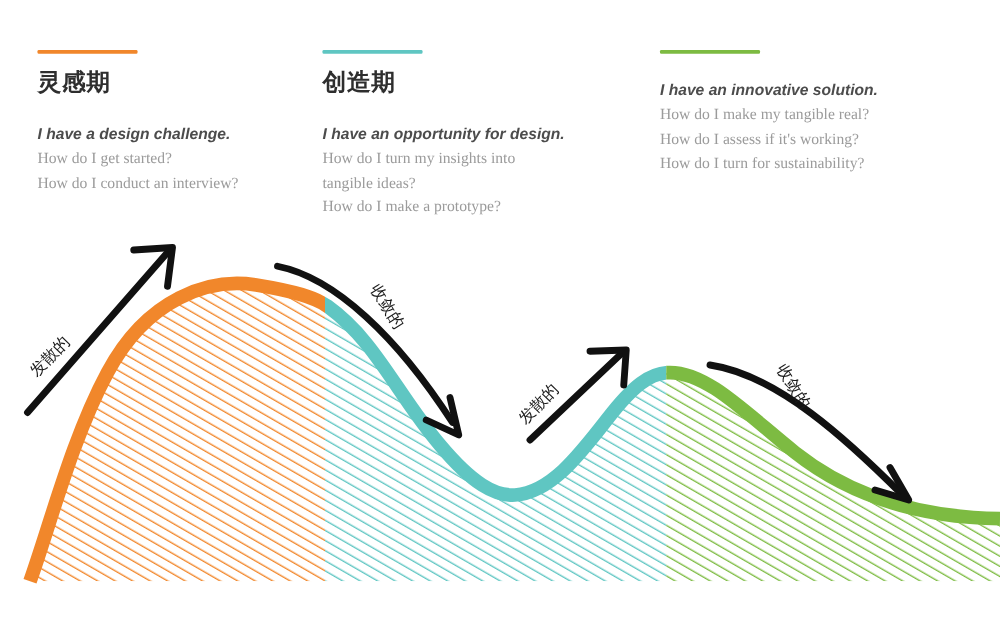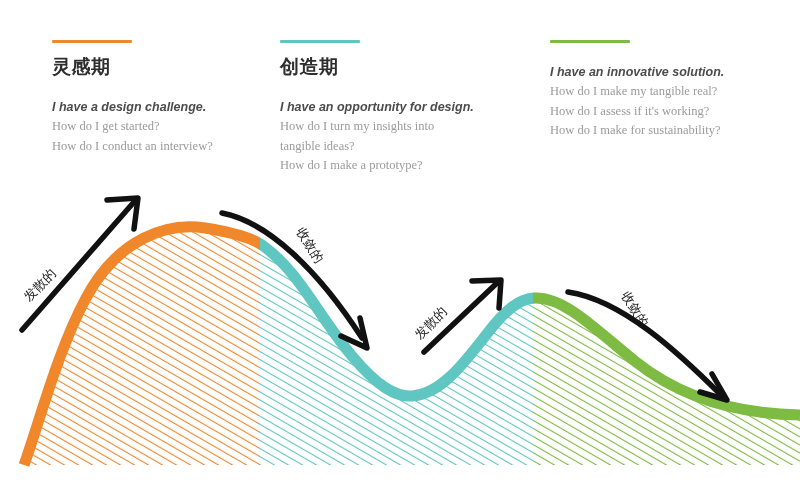--- a/index.html
+++ b/index.html
@@ -13,21 +13,20 @@
     height: 504px;
     background: #ffffff;
     overflow: hidden;
     font-family: "Liberation Sans", "DejaVu Sans", sans-serif;
   }
 
   
   .col {
     position: absolute;
     top: 40px;
-    margin-left: 22px;
   }
   .col-rule {
     width: 80px;
     height: 3px;
     border-radius: 1px;
   }
   .col-title {
     margin-top: 14px;
     font-size: 19px;
     font-weight: bold;
@@ -205,16 +204,16 @@
     <div class="col-q">How do I turn my insights into</div>
     <div class="col-q">tangible ideas?</div>
     <div class="col-q">How do I make a prototype?</div>
   </div>
 
   <div class="col" id="col2">
     <div class="col-rule" style="background:#7DBB42"></div>
     <div class="col-lead">I have an innovative solution.</div>
     <div class="col-q">How do I make my tangible real?</div>
     <div class="col-q">How do I assess if it's working?</div>
-    <div class="col-q">How do I make for sustainability?</div>
+    <div class="col-q">How do I turn for sustainability?</div>
   </div>
 
 </div>
 
 </body></html>

